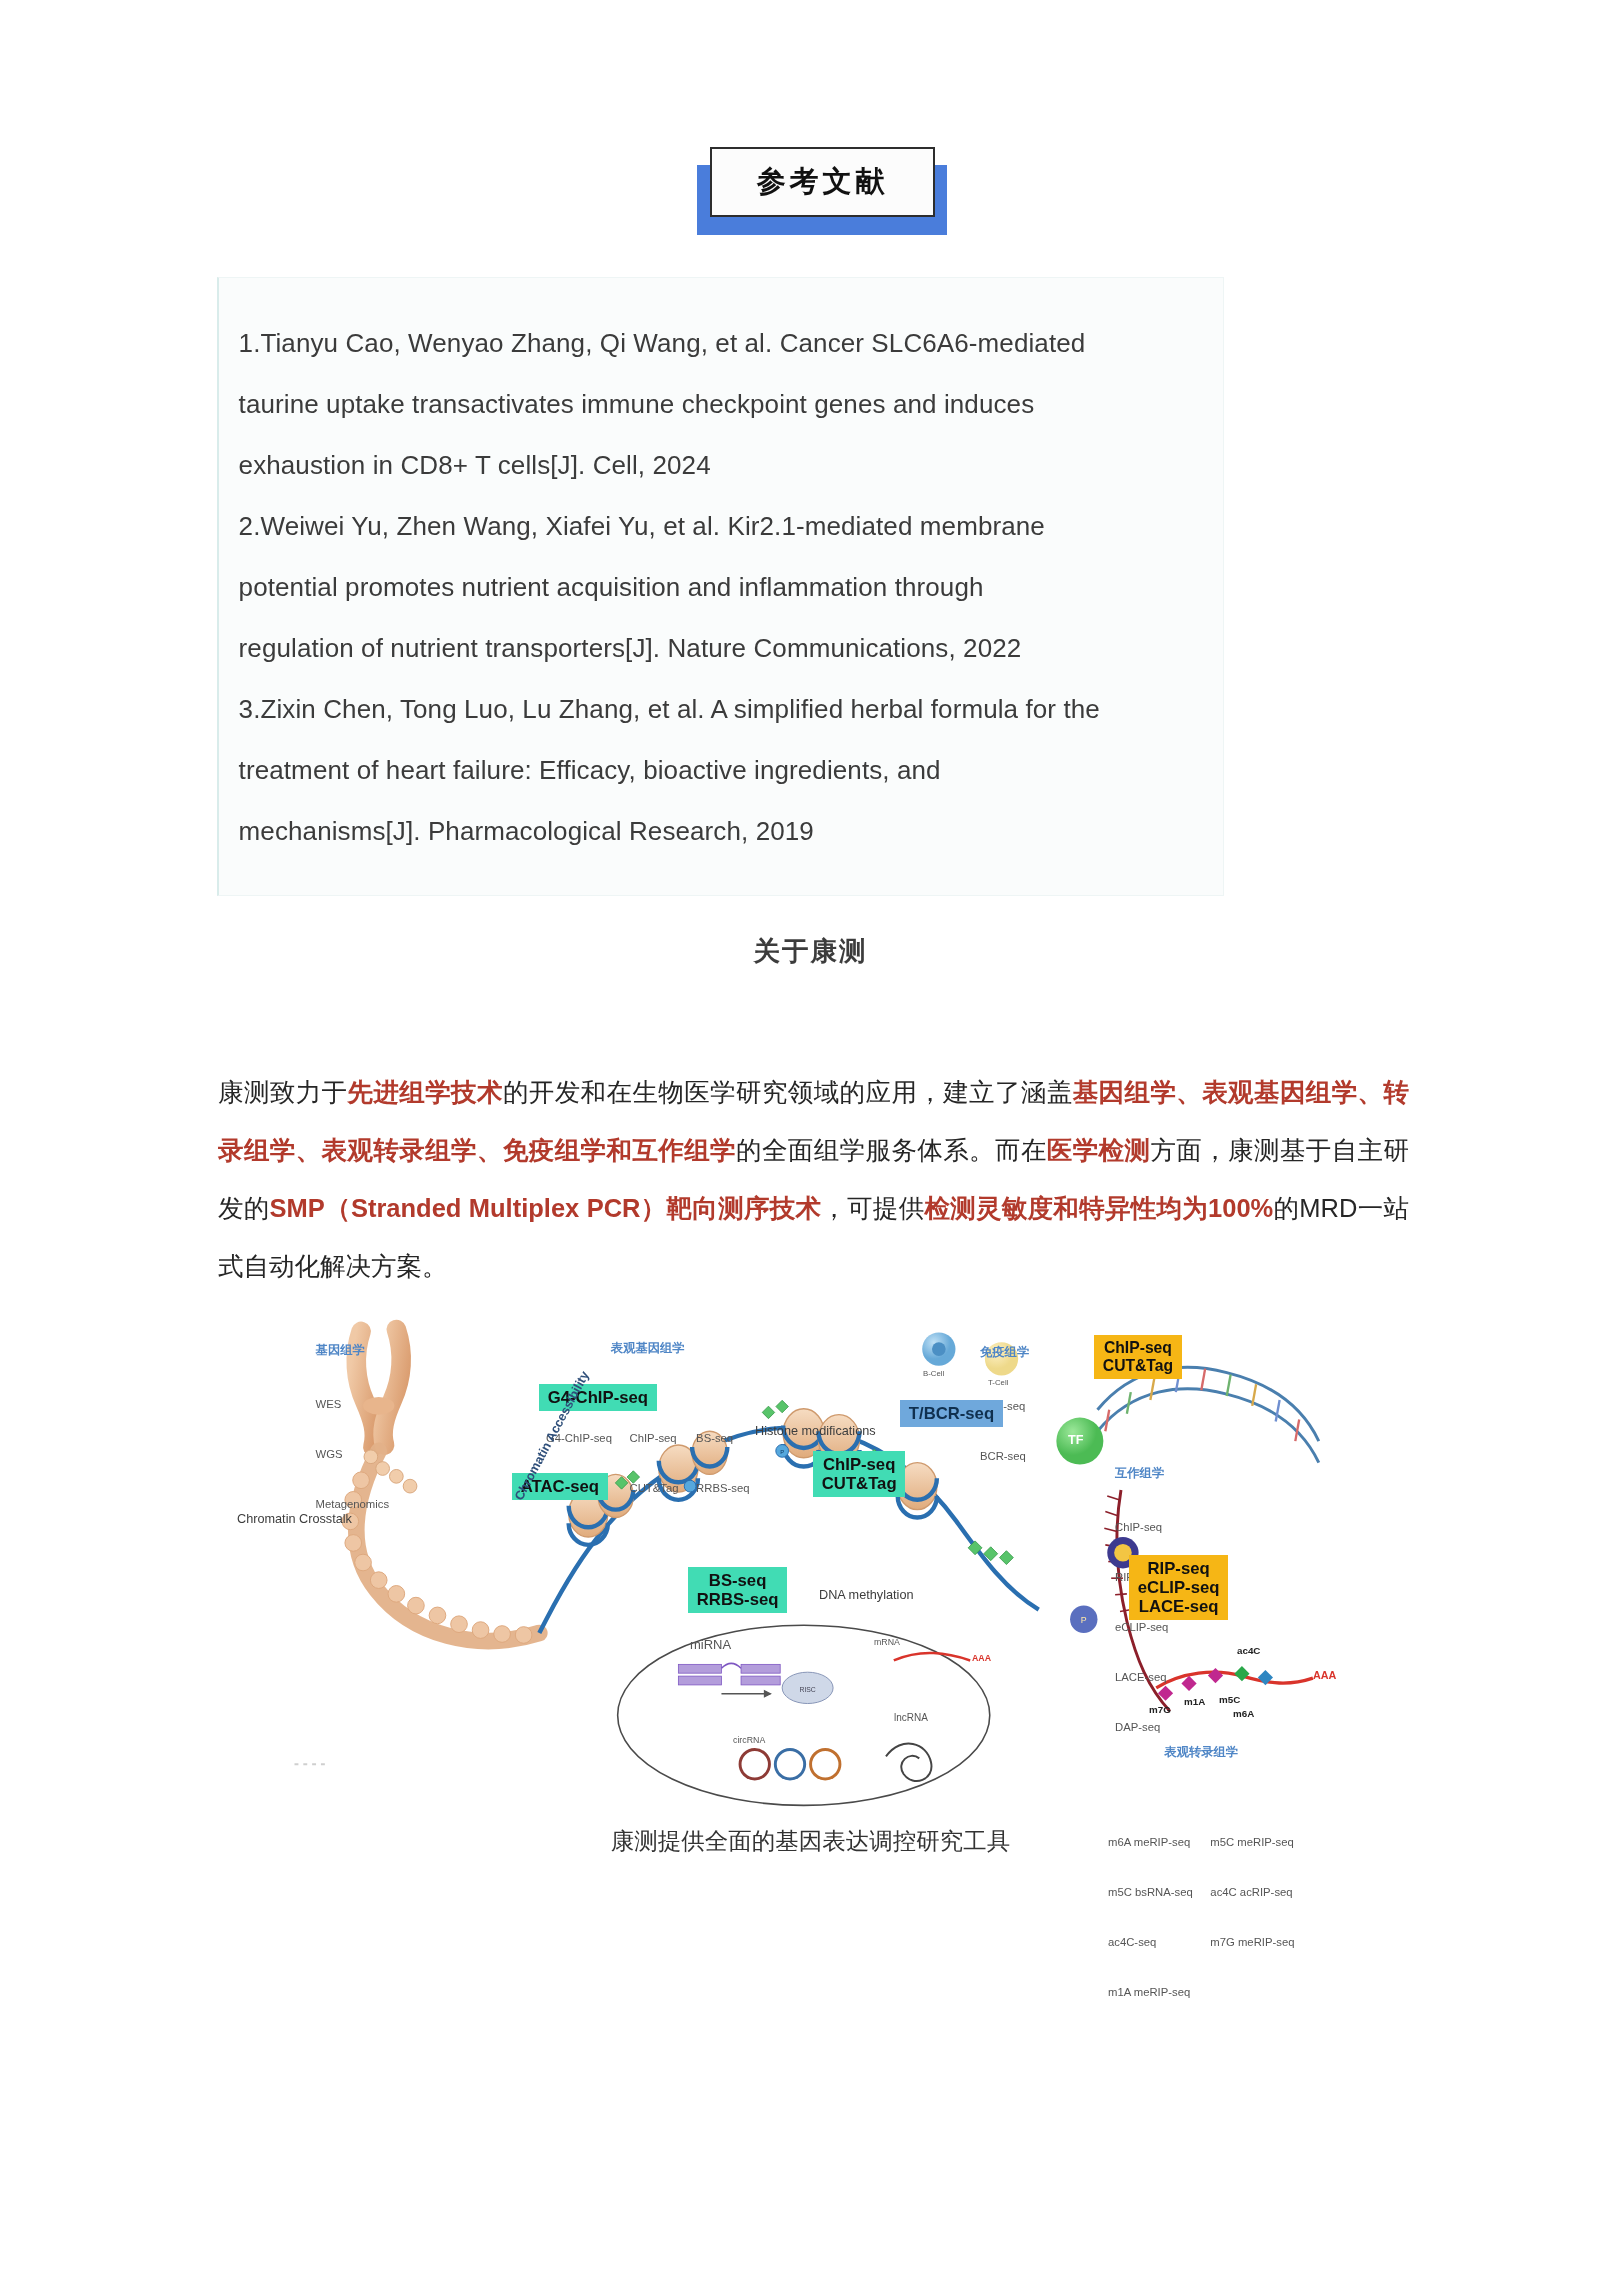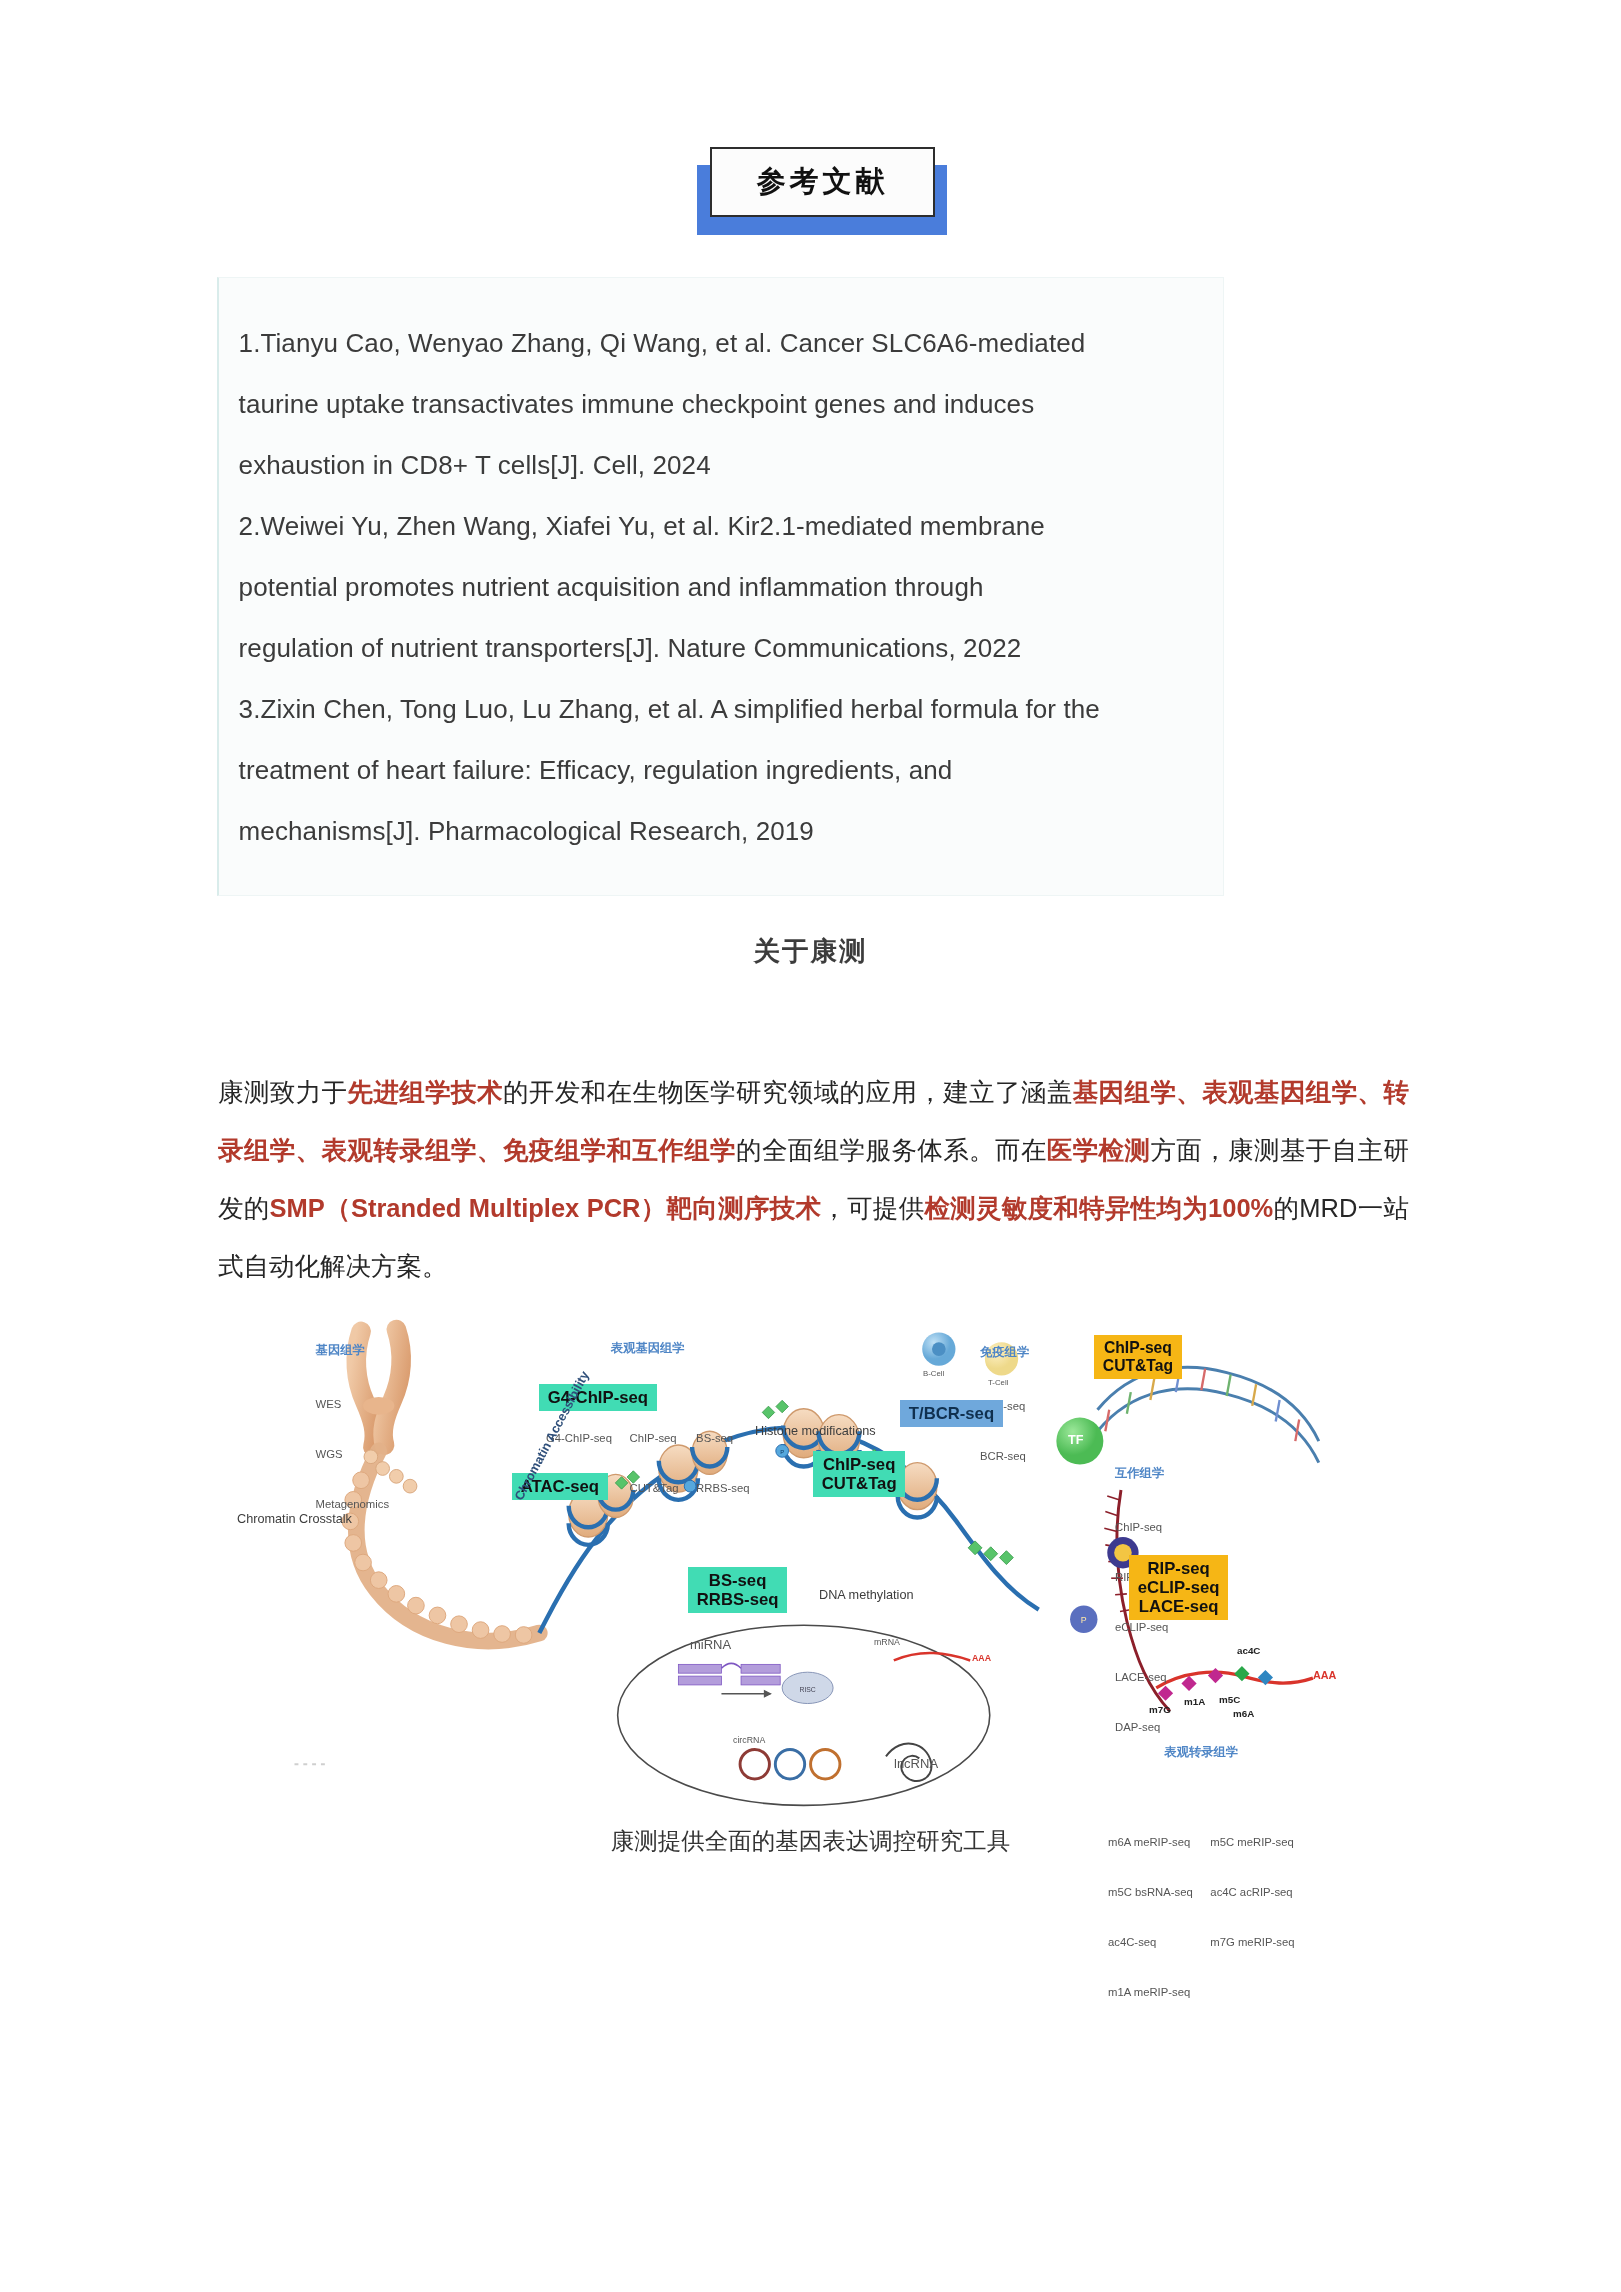--- a/index.html
+++ b/index.html
@@ -205,21 +205,21 @@
   </div>
 
   <div class="ref-card">
     <div class="ref-line">1.Tianyu Cao, Wenyao Zhang, Qi Wang, et al. Cancer SLC6A6-mediated</div>
     <div class="ref-line">taurine uptake transactivates immune checkpoint genes and induces</div>
     <div class="ref-line">exhaustion in CD8+ T cells[J]. Cell, 2024</div>
     <div class="ref-line">2.Weiwei Yu, Zhen Wang, Xiafei Yu, et al. Kir2.1-mediated membrane</div>
     <div class="ref-line">potential promotes nutrient acquisition and inflammation through</div>
     <div class="ref-line">regulation of nutrient transporters[J]. Nature Communications, 2022</div>
     <div class="ref-line">3.Zixin Chen, Tong Luo, Lu Zhang, et al. A simplified herbal formula for the</div>
-    <div class="ref-line">treatment of heart failure: Efficacy, regulation ingredients, and</div>
+    <div class="ref-line">treatment of heart failure: Efficacy, bioactive ingredients, and</div>
     <div class="ref-line">mechanisms[J]. Pharmacological Research, 2019</div>
   </div>
 
   <div class="about-head">关于康测</div>
 
   <div class="about-para"><span>康测致力于</span><span class="hl">先进组学技术</span><span>的开发和在生物医学研究领域的应用，建立了涵盖</span><span class="hl">基因组学、表观基因组学、转录组学、表观转录组学、免疫组学和互作组学</span><span>的全面组学服务体系。而在</span><span class="hl">医学检测</span><span>方面，康测基于自主研发的</span><span class="hl">SMP（Stranded Multiplex PCR）靶向测序技术</span><span>，可提供</span><span class="hl">检测灵敏度和特异性均为100%</span><span>的MRD一站式自动化解决方案。</span></div>
 
   <div class="figure">
 
     <div class="fig-canvas">
@@ -507,21 +507,21 @@
     <div class="vert-lbl" style="left:218px; top:192px; transform:rotate(-62deg);">Chromatin Accessibility</div>
     <div class="plain-lbl" style="left:461px; top:120px;">Histone modifications</div>
     <div class="plain-lbl" style="left:525px; top:284px;">DNA methylation</div>
     <div class="tiny-lbl" style="left:629px; top:65px;">B-Cell</div>
     <div class="tiny-lbl" style="left:694px; top:74px;">T-Cell</div>
     <div class="mod-lbl" style="left:774px; top:129px; color:#ffffff; font-size:12.7px;">TF</div>
 
     <div class="tiny-lbl" style="left:396px; top:333px; font-size:13px;">miRNA</div>
     <div class="tiny-lbl" style="left:580px; top:333px; font-size:8.8px;">mRNA</div>
     <div class="tiny-lbl" style="left:439px; top:431px; font-size:8.8px;">circRNA</div>
-    <div class="tiny-lbl" style="left:600px; top:452px; font-size:13px;">lncRNA</div>
+    <div class="tiny-lbl" style="left:600px; top:408px; font-size:10px;">lncRNA</div>
     <div class="tiny-lbl" style="left:678px; top:349px; font-size:8.8px; color:#d9342b; font-weight:bold;">AAA</div>
     <div class="tiny-lbl" style="left:1019px; top:365px; font-size:10.8px; color:#d9342b; font-weight:bold;">AAA</div>
 
     <div class="mod-lbl" style="left:855px; top:400px; font-size:9.8px;">m7G</div>
     <div class="mod-lbl" style="left:890px; top:392px; font-size:9.8px;">m1A</div>
     <div class="mod-lbl" style="left:925px; top:390px; font-size:9.8px;">m5C</div>
     <div class="mod-lbl" style="left:939px; top:404px; font-size:9.8px;">m6A</div>
     <div class="mod-lbl" style="left:943px; top:341px; font-size:9.8px;">ac4C</div>
 
   </div>

